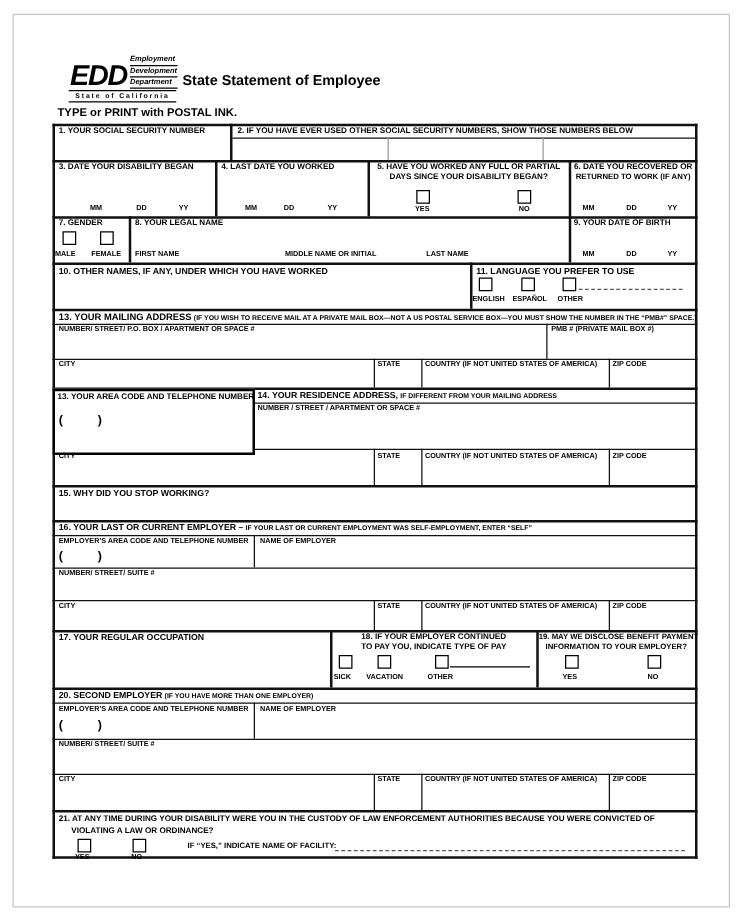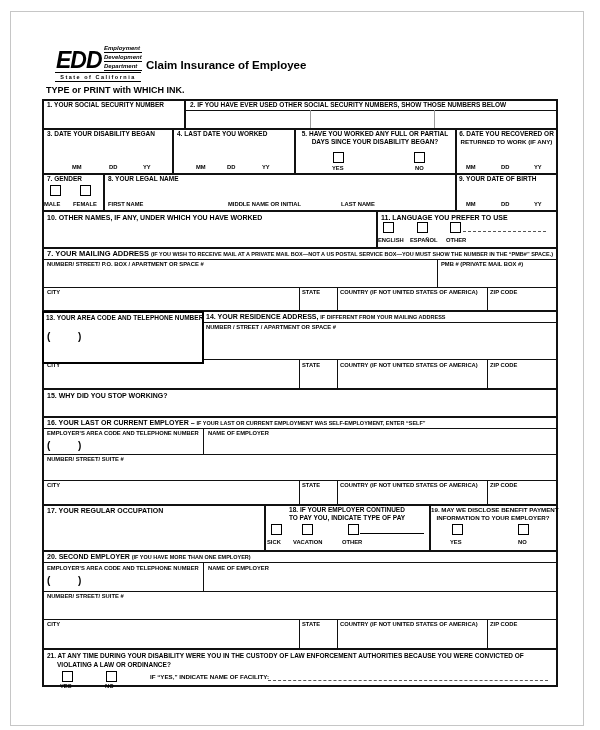--- a/index.html
+++ b/index.html
@@ -40,22 +40,22 @@
 <div class="page">
   <div class="frame"></div>
 
   <div class="edd">EDD</div>
   <div class="dept">
     <div>Employment</div>
     <div>Development</div>
     <div>Department</div>
   </div>
   <div class="stateline">State of California</div>
-  <div class="title" style="left:146px;top:60px;">Claim Insurance of Employee</div>
-  <div class="instr">TYPE or PRINT with WHICH INK.</div>
+  <div class="title" style="left:146px;top:60px;">State Statement of Employee</div>
+  <div class="instr">TYPE or PRINT with POSTAL INK.</div>
 
   <i class="hl hl2" style="left:42px;top:99px;width:516px;"></i>
   <i class="hl" style="left:186px;top:110px;width:372px;"></i>
   <i class="hl hl2" style="left:42px;top:128px;width:516px;"></i>
   <i class="hl hl2" style="left:42px;top:173px;width:516px;"></i>
   <i class="hl hl2" style="left:42px;top:210px;width:516px;"></i>
   <i class="hl hl2" style="left:42px;top:247px;width:516px;"></i>
   <i class="hl" style="left:42px;top:259px;width:516px;"></i>
   <i class="hl" style="left:42px;top:287px;width:516px;"></i>
   <i class="hl hl2" style="left:42px;top:310px;width:516px;"></i>
@@ -146,21 +146,21 @@
   <div class="lbl lbl-md" style="left:381px;top:214px;">11. LANGUAGE YOU PREFER TO USE</div>
   <div class="cb" style="left:383px;top:222px;"></div>
   <div class="cb" style="left:417px;top:222px;"></div>
   <div class="cb" style="left:450px;top:222px;"></div>
   <div class="dash" style="left:463px;top:222px;width:83px;height:9px;"></div>
   <div class="sub" style="left:378px;top:238px;">ENGLISH</div>
   <div class="sub" style="left:410px;top:238px;">ESPAÑOL</div>
   <div class="sub" style="left:446px;top:238px;">OTHER</div>
 
   <div class="lbl" style="left:47px;top:250px;">
-    <span class="lbl-lg">7. YOUR MAILING ADDRESS</span>
+    <span class="lbl-lg">13. YOUR MAILING ADDRESS</span>
     <span class="note">(IF YOU WISH TO RECEIVE MAIL AT A PRIVATE MAIL BOX—NOT A US POSTAL SERVICE BOX—YOU MUST SHOW THE NUMBER IN THE “PMB#” SPACE.)</span>
   </div>
   <div class="sub" style="left:47px;top:262px;">NUMBER/ STREET/ P.O. BOX / APARTMENT OR SPACE #</div>
   <div class="sub" style="left:441px;top:262px;">PMB # (PRIVATE MAIL BOX #)</div>
   <div class="sub" style="left:47px;top:290px;">CITY</div>
   <div class="sub" style="left:302px;top:290px;">STATE</div>
   <div class="sub" style="left:340px;top:290px;">COUNTRY (IF NOT UNITED STATES OF AMERICA)</div>
   <div class="sub" style="left:490px;top:290px;">ZIP CODE</div>
 
   <div class="lbl" style="left:46px;top:315px;">13. YOUR AREA CODE AND TELEPHONE NUMBER</div>

